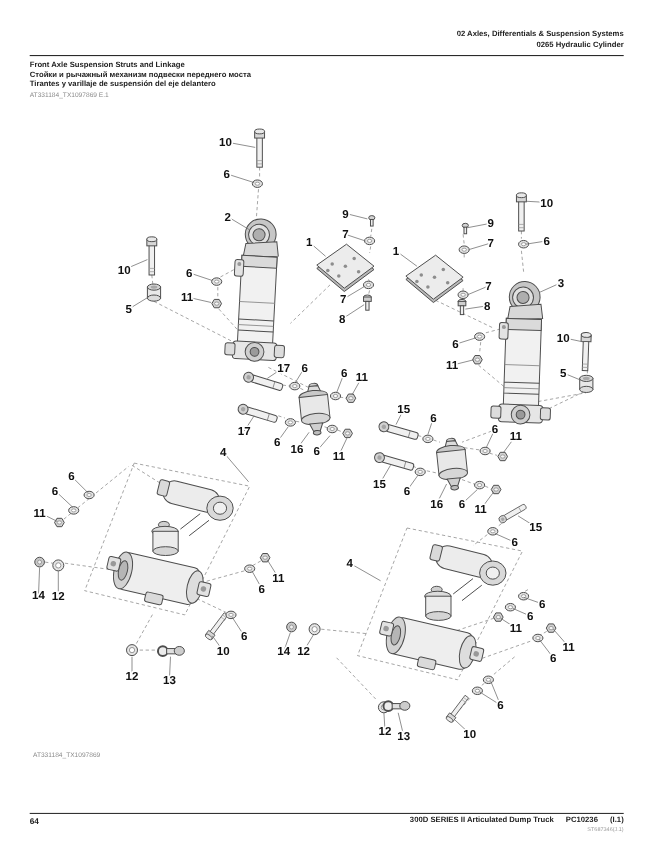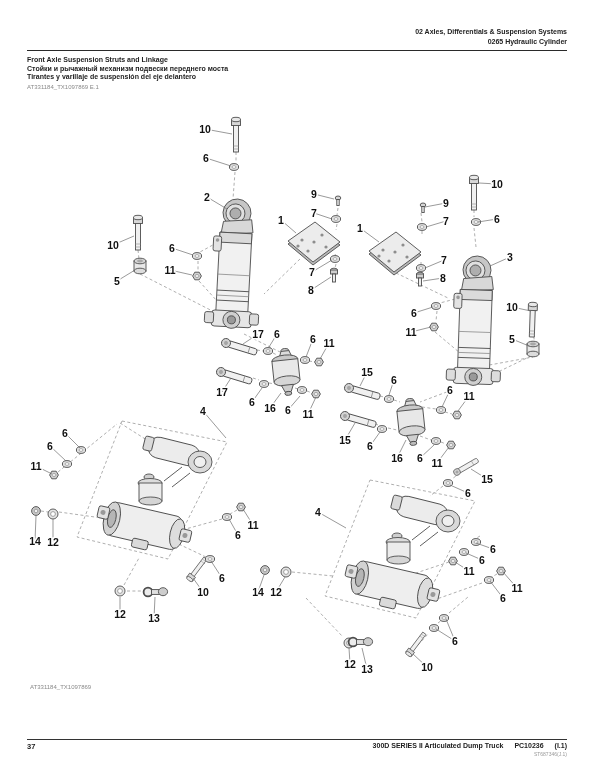--- a/index.html
+++ b/index.html
@@ -391,21 +391,21 @@
         <line x1="427" y1="667" x2="413" y2="654" class="leader"></line>
         <text x="427" y="670.8" class="callout">10</text>
         <line x1="455" y1="641" x2="436" y2="629" class="leader"></line>
         <line x1="455" y1="641" x2="446" y2="619" class="leader"></line>
         <text x="455" y="644.8" class="callout">6</text>
       </g>
   </svg>
 
   <div class="abs ftr-figid">AT331184_TX1097869</div>
   <div class="abs rule-bot"></div>
-  <div class="abs page-num">37</div>
+  <div class="abs page-num">64</div>
   <div class="abs ftr-right">
     <span style="margin-left:0">300D SERIES II Articulated Dump Truck</span>
     <span>PC10236</span>
     <span>(I.1)</span>
   </div>
   <div class="abs ftr-stamp">ST687346(J.1)</div>
 
 </div>
 
 </body></html>

